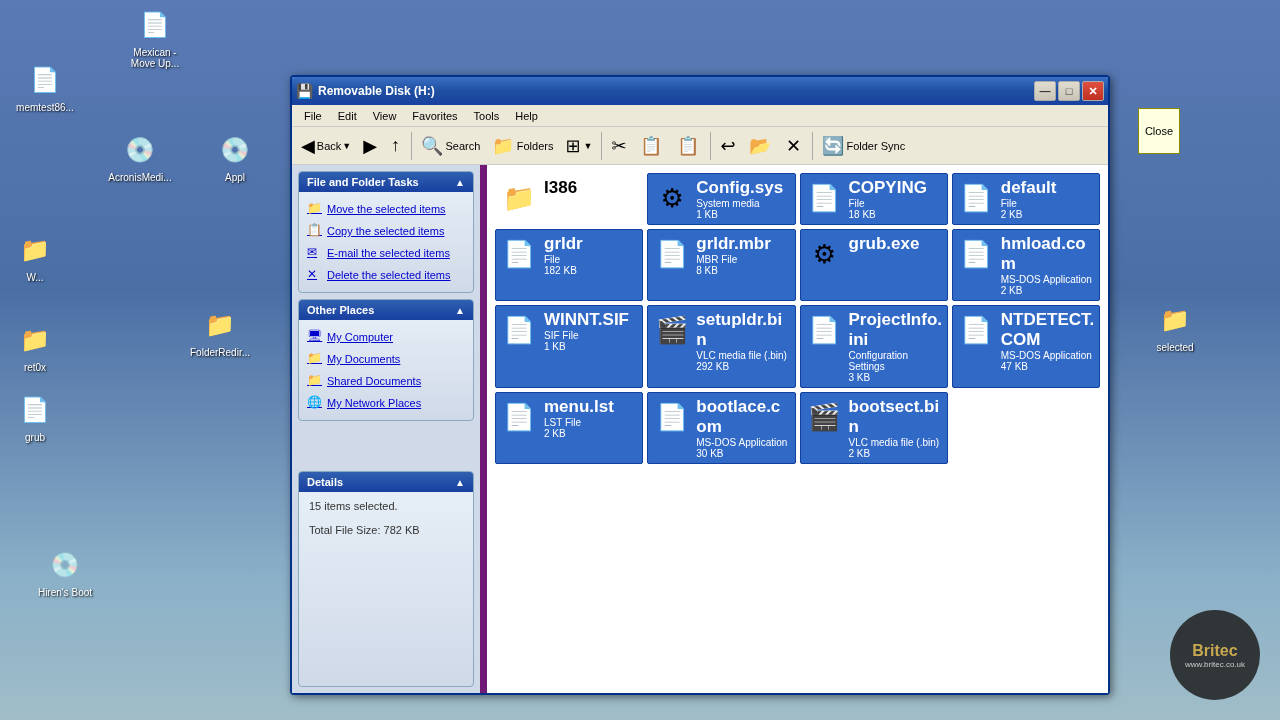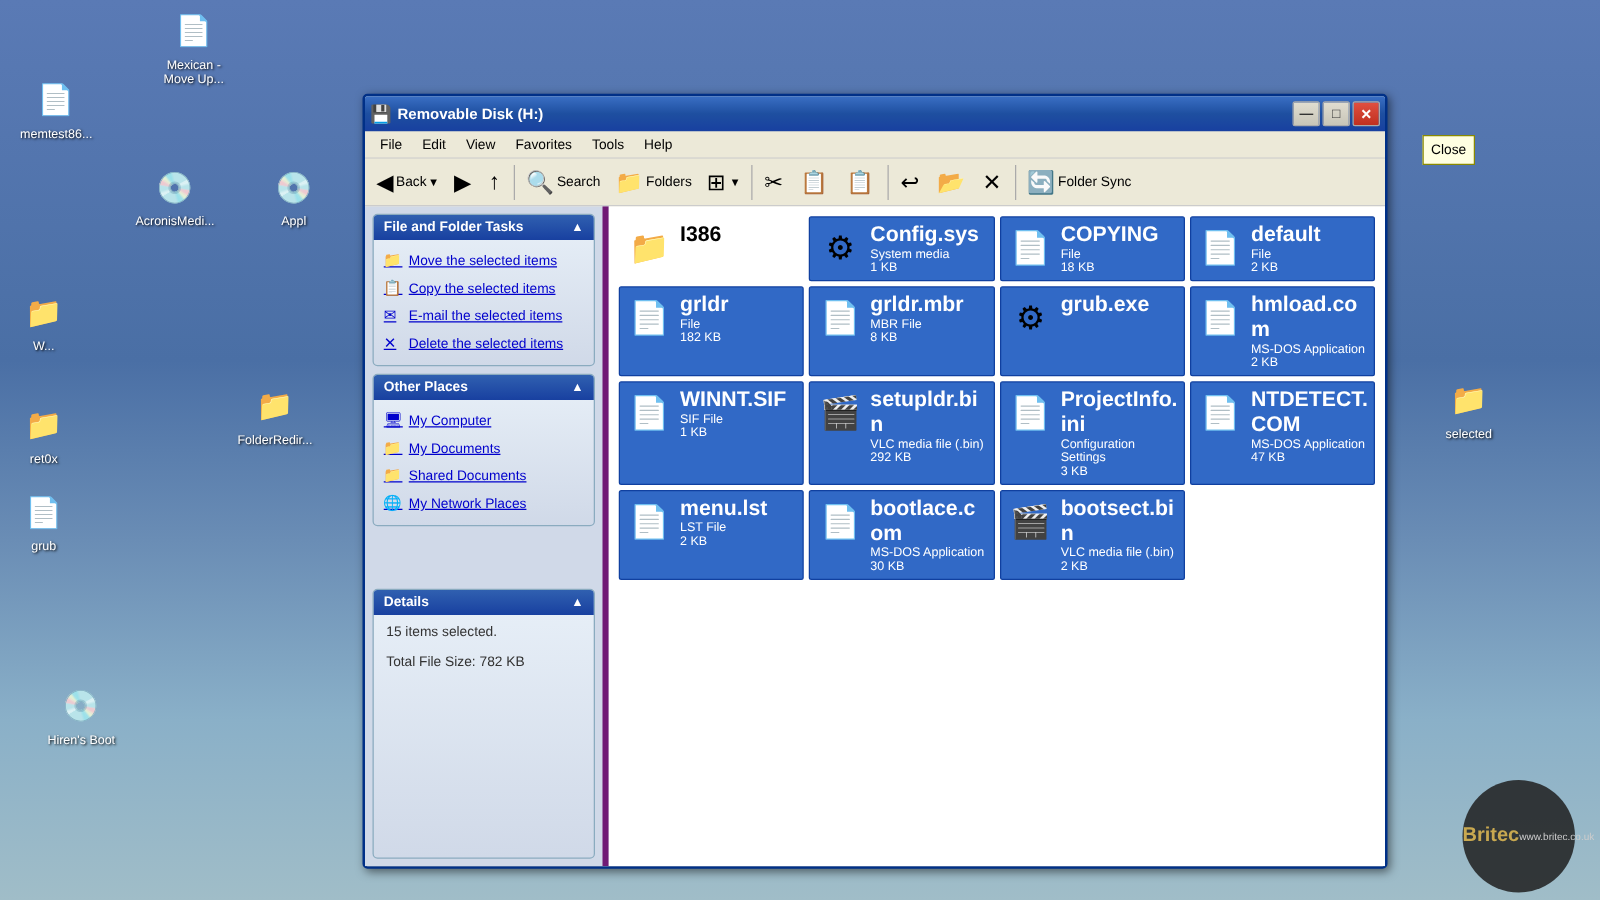--- a/index.html
+++ b/index.html
@@ -160,21 +160,21 @@
     .content-area {
       display: flex;
       flex: 1;
       overflow: hidden;
     }
 
     
     .left-panel {
       width: 195px;
       background: #d0d9e8;
-      border-right: 5px solid #701a75;
+      border-right: 7px solid #701a75;
       overflow-y: auto;
       padding: 6px;
       display: flex;
       flex-direction: column;
       gap: 6px;
     }
 
     .panel-section {
       background: linear-gradient(180deg, #e8f0f8, #d0d9e8);
       border: 1px solid #8aabbf;
@@ -286,37 +286,39 @@
       color: #666;
     }
 
     
     .close-tooltip {
       position: absolute;
       top: 100px;
       right: 10px;
       background: #ffffe1;
       border: 1px solid #8a8a00;
-      padding: 5px 6px;
+      padding: 16px 6px;
       font-size: 11px;
       color: #000;
       z-index: 100;
     }
 
     
     .britec-watermark {
       position: absolute;
-      bottom: 6px;
+      bottom: 20px;
       right: 20px;
       width: 90px;
       height: 90px;
       background: rgba(30,30,30,0.85);
       border-radius: 50%;
       display: flex;
-      align-items: center;
+      flex-direction: column;
+      align-items: center;
+      justify-content: center;
       color: white;
       text-align: center;
     }
     .britec-name {
       font-size: 16px;
       font-weight: bold;
       color: #c8a850;
     }
     .britec-url {
       font-size: 8px;

